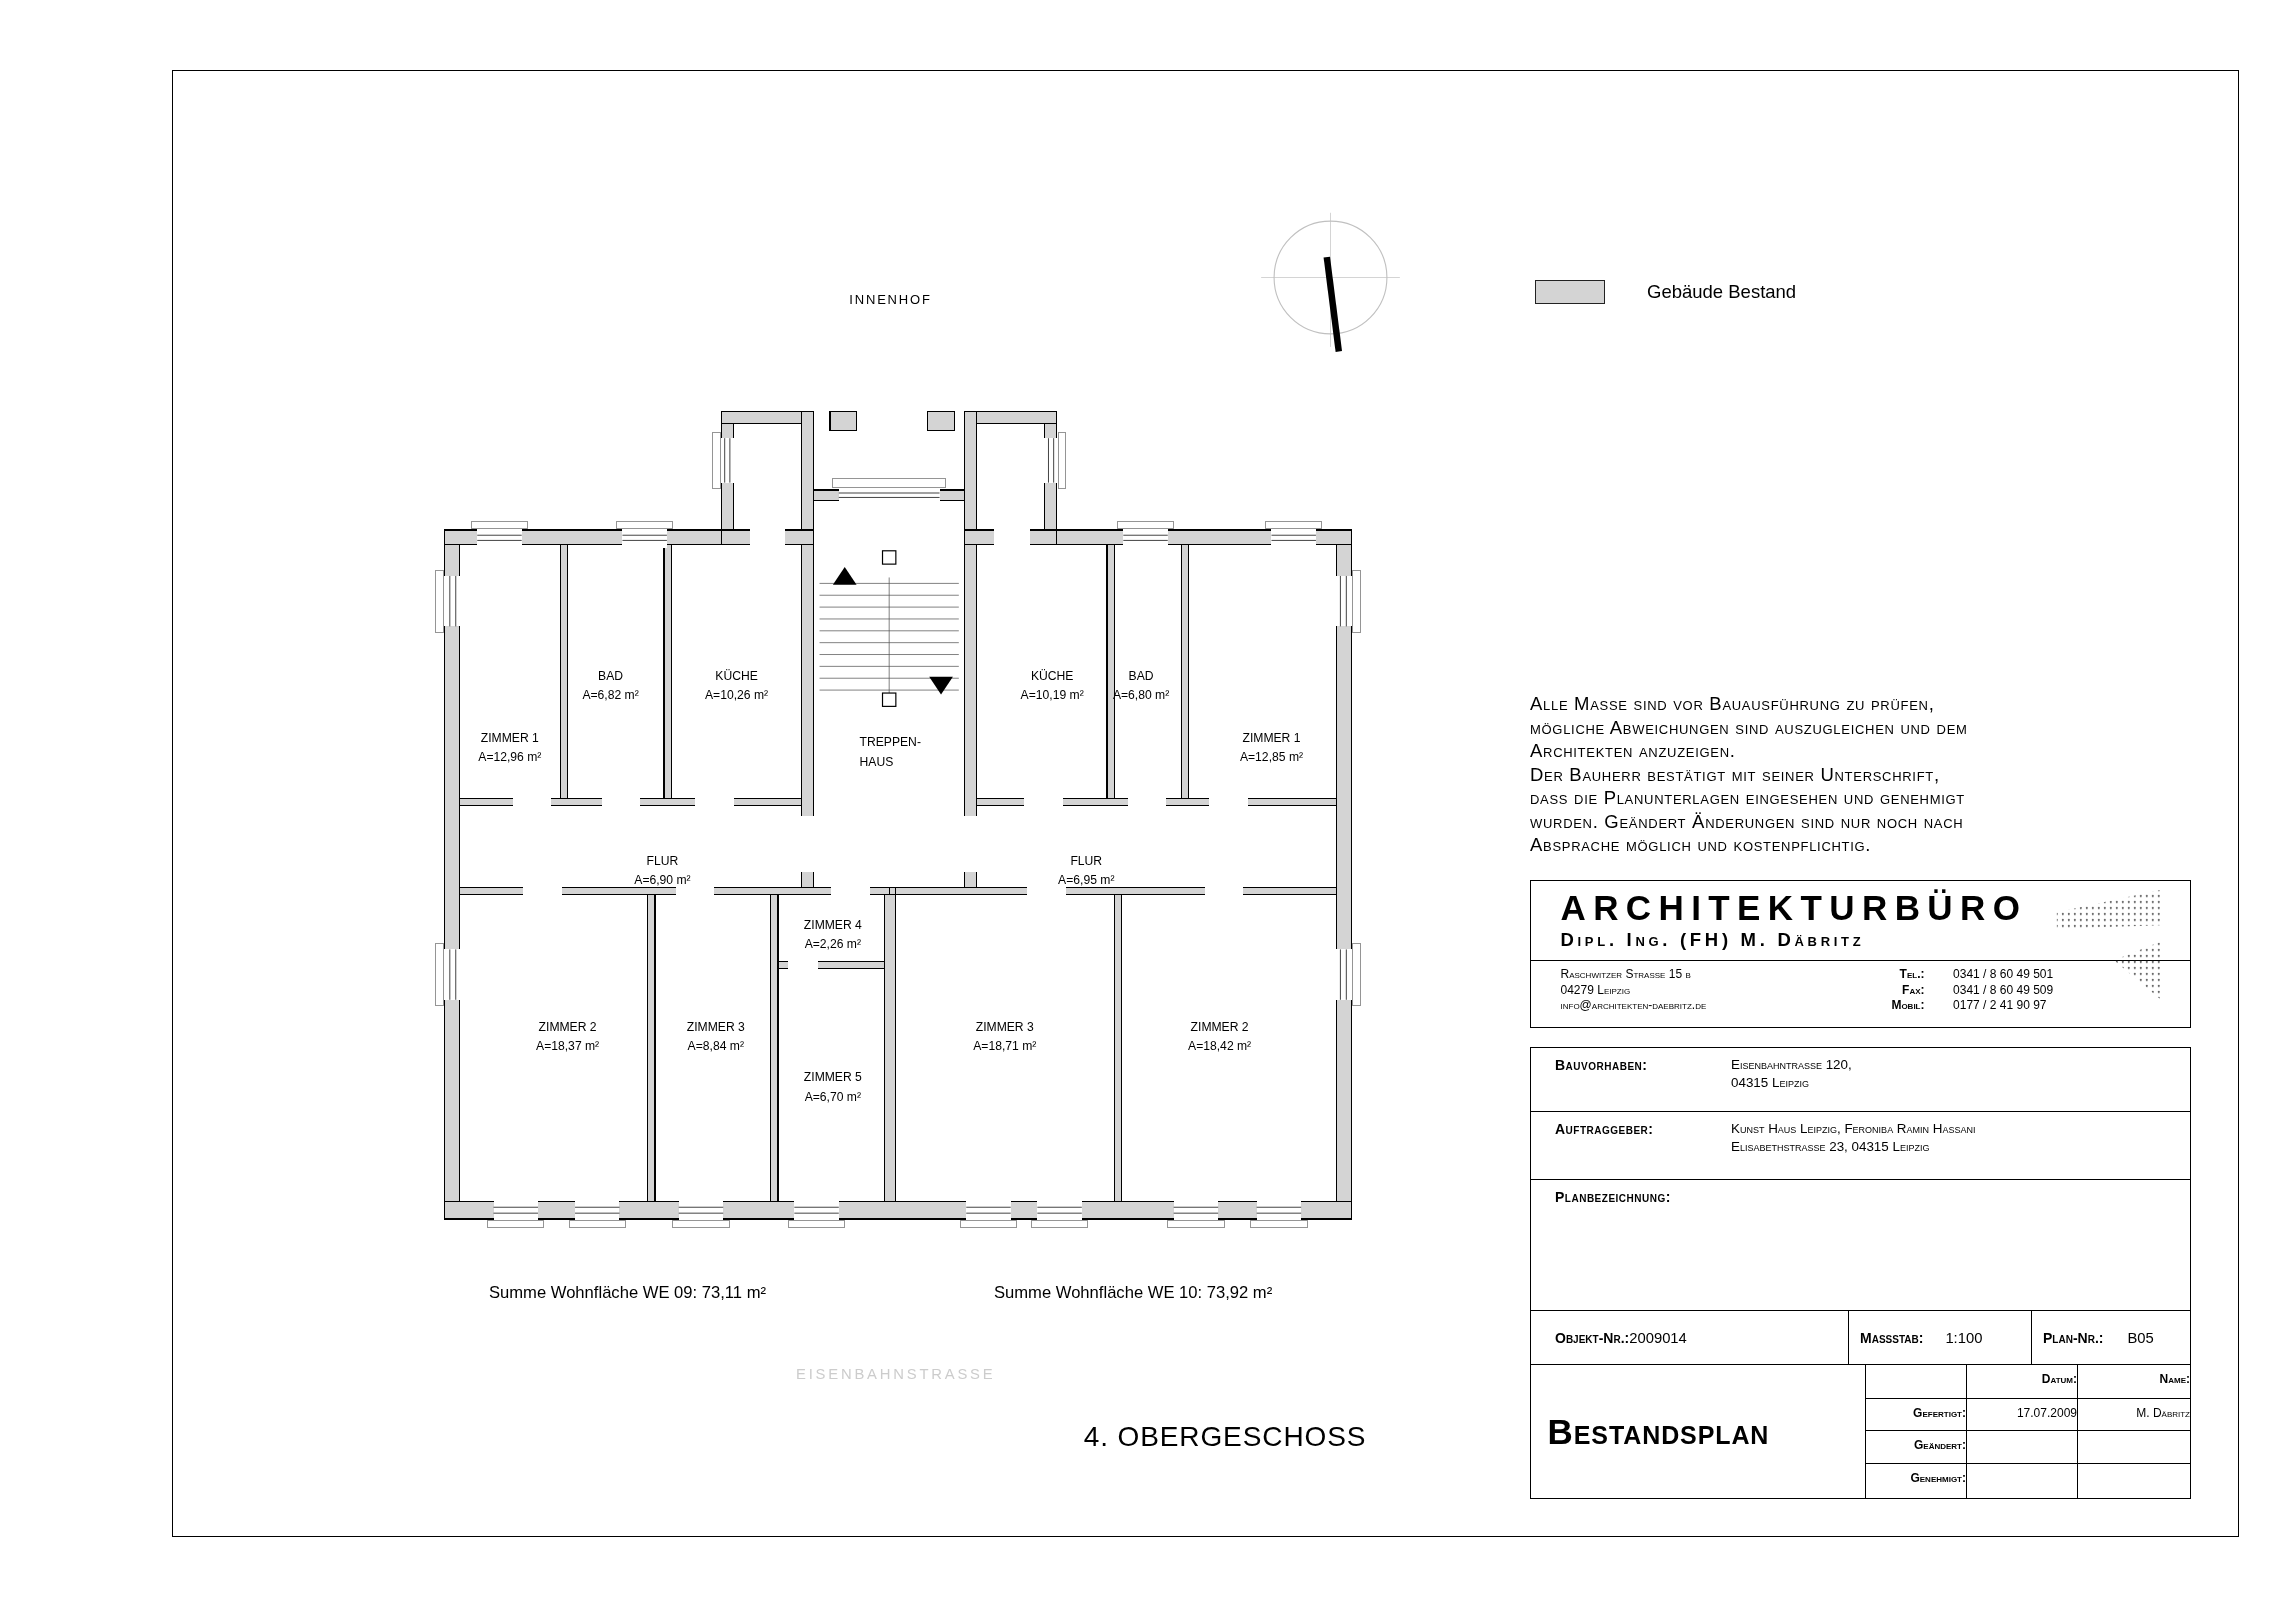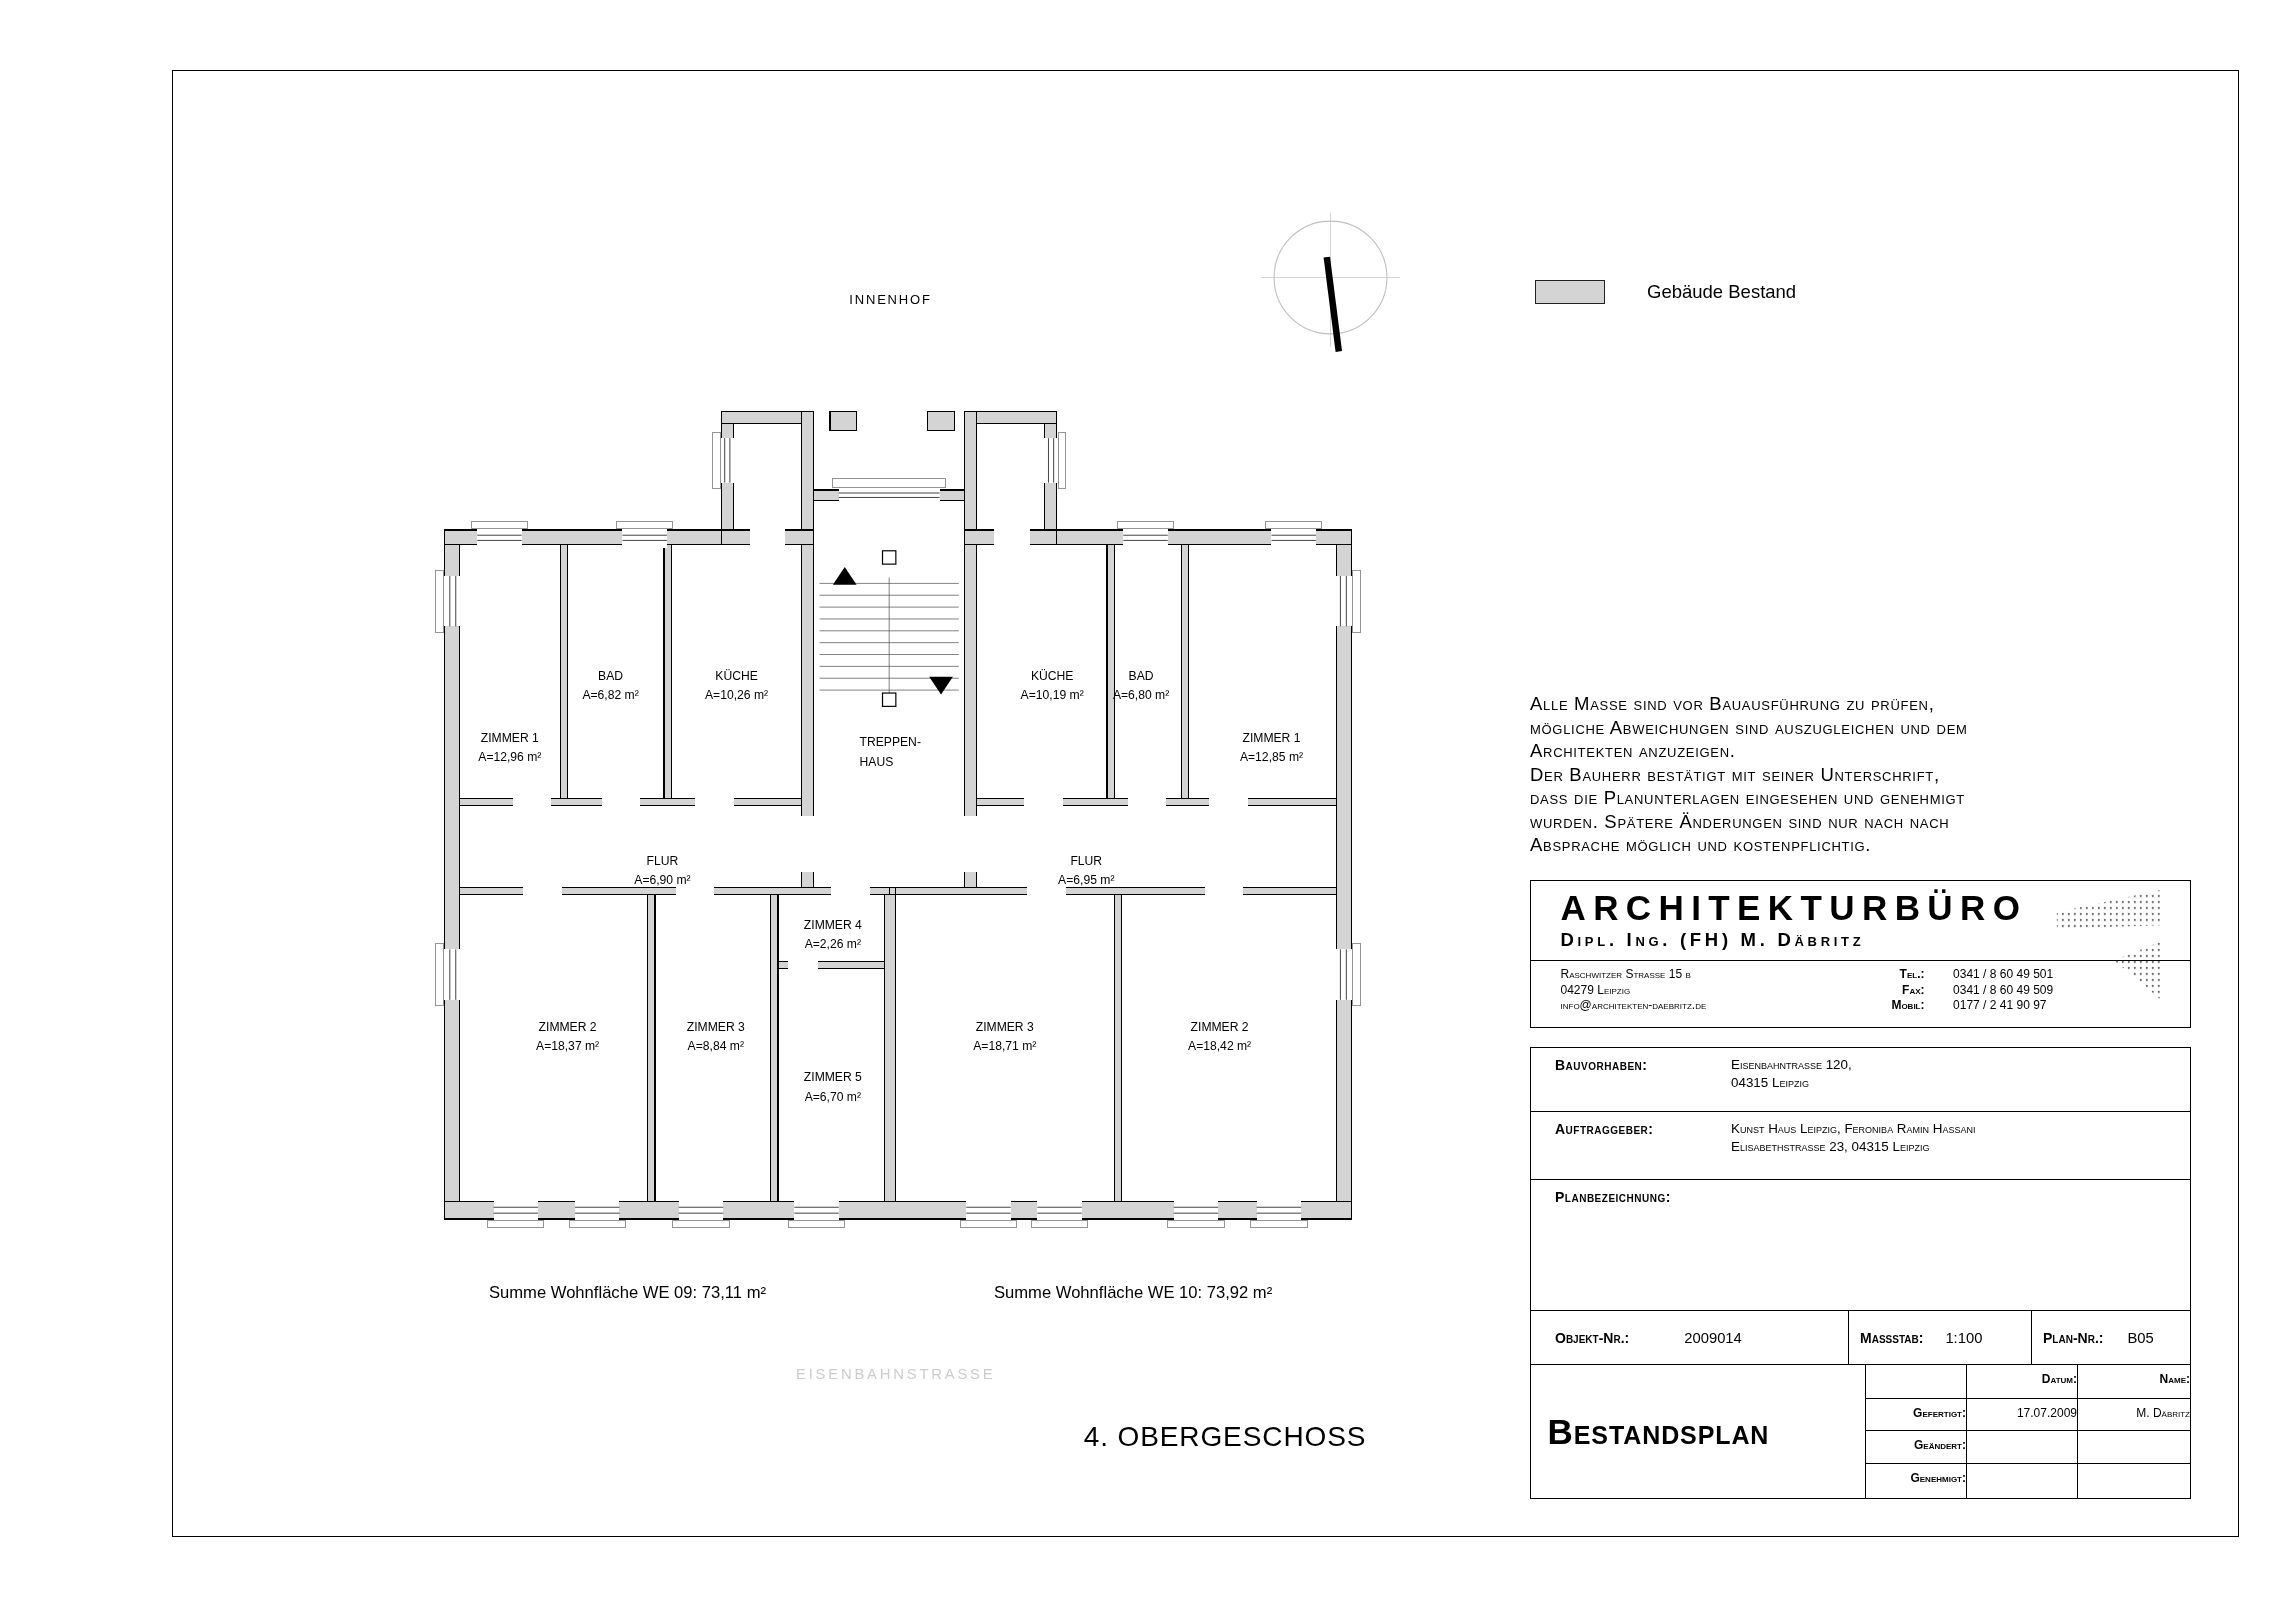--- a/index.html
+++ b/index.html
@@ -52,21 +52,21 @@
   .trow-value { position: absolute; left: 200px; top: 8.3px; font-size: 13.4px; line-height: 17.5px; font-variant: small-caps; }
   .plan-name-value { position: absolute; left: 198px; top: 5.5px; font-size: 39px; line-height: 57px; font-variant: small-caps; font-weight: 600; letter-spacing: 0.9px; }
 
   .r4 { display: flex; }
   .t4cell { display: flex; align-items: center; height: 100%; }
   .t4c1 { width: 318px; border-right: 1.8px solid #000; padding-left: 24px; }
   .t4c2 { width: 183px; border-right: 1.8px solid #000; padding-left: 11px; }
   .t4c3 { flex: 1; padding-left: 11px; }
   .t4label { font-size: 14px; font-weight: 600; font-variant: small-caps; }
   .t4value { font-size: 14.8px; }
-  .t4c1 .t4value { margin-left: 55px; }
+  .t4c1 .t4value { }
   .t4c2 .t4value { margin-left: 22px; }
   .t4c3 .t4value { margin-left: 24px; }
 
   .r5 { display: flex; }
   .bestand-cell { width: 335px; border-right: 1.8px solid #000; display: flex; align-items: center; padding-left: 16.6px; font-size: 35px; font-variant: small-caps; font-weight: 600; letter-spacing: 0.9px; }
   .schedule { flex: 1; display: grid; grid-template-columns: 100px 111px 1fr; grid-template-rows: 34px 32px 33px 1fr; text-align: right; }
   .sched-cell { border-left: 0.9px solid #000; border-bottom: 0.9px solid #000; padding: 6.5px 0 0 7.4px; font-size: 12px; font-variant: small-caps; }
   .sched-cell.first-col { border-left: none; }
   .sched-cell.last-row { border-bottom: none; }
   .sched-label { font-weight: 600; }
@@ -288,21 +288,21 @@
   <div class="watermark">EISENBAHNSTRASSE</div>
 
   <div class="plan-title">4. OBERGESCHOSS</div>
 
   <div class="notes">
     <div>Alle Masse sind vor Bauausführung zu prüfen,</div>
     <div>mögliche Abweichungen sind auszugleichen und dem</div>
     <div>Architekten anzuzeigen.</div>
     <div>Der Bauherr bestätigt mit seiner Unterschrift,</div>
     <div>dass die Planunterlagen eingesehen und genehmigt</div>
-    <div>wurden. Spätere Änderungen sind nur nach nach</div>
+    <div>wurden. Geändert Änderungen sind nur noch nach</div>
     <div>Absprache möglich und kostenpflichtig.</div>
   </div>
 
   <div class="firmbox">
     <div class="firm-name">ARCHITEKTURBÜRO</div>
     <div class="firm-subtitle">Dipl. Ing. (FH) M. Däbritz</div>
     <div class="firm-contact">
       <div class="firm-col-address">
         <div>Raschwitzer Strasse 15 b</div>
         <div>04279 Leipzig</div>

